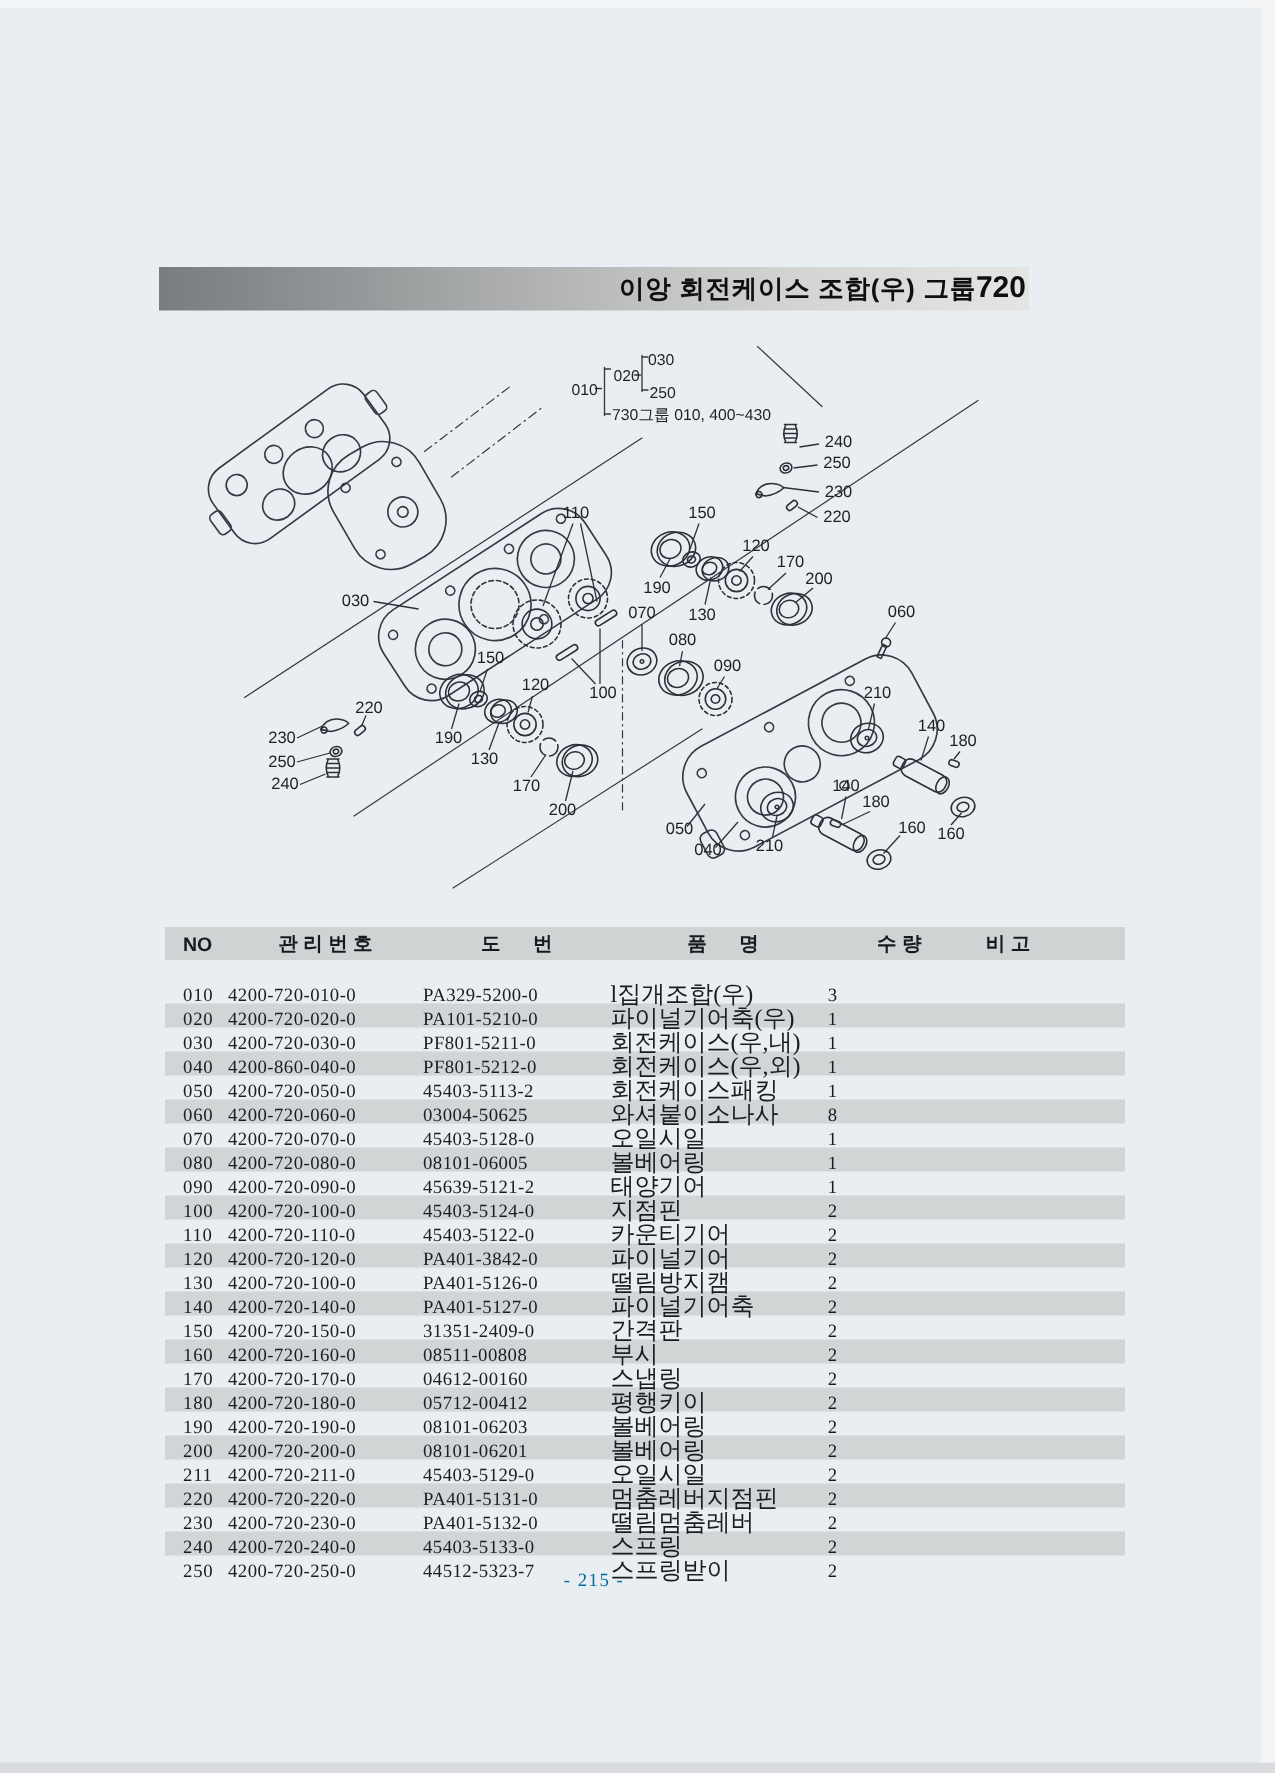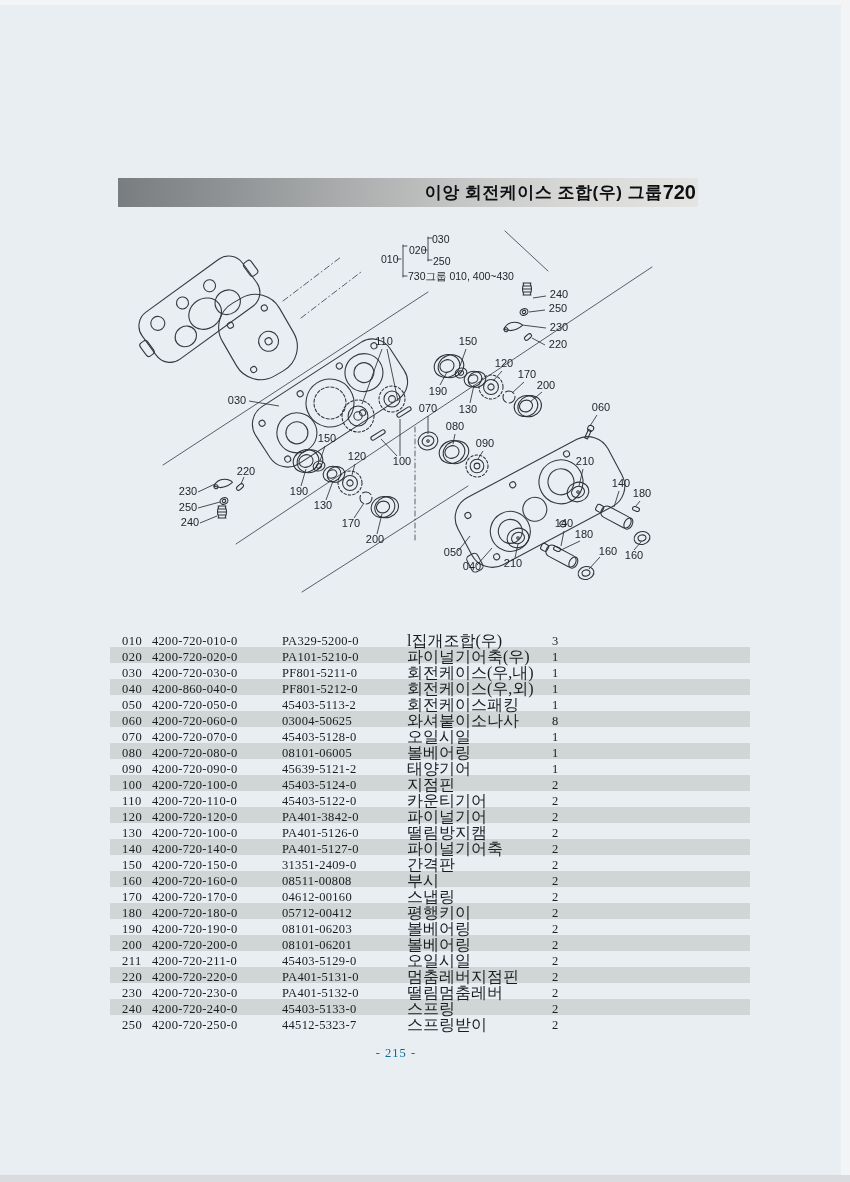--- a/index.html
+++ b/index.html
@@ -8,21 +8,21 @@
     background:#e9eef3;
     font-family:"Liberation Sans", sans-serif;
     color:#1b1e23;
   }
   .edge-top{position:absolute;left:0;top:0;width:850px;height:5px;background:#f3f5f7;}
   .edge-right{position:absolute;right:0;top:0;width:9px;height:1182px;background:#f2f4f6;}
   .edge-bottom{position:absolute;left:0;top:1175px;width:850px;height:7px;background:#d9dbdf;}
 
   
   .header-bar{
-    position:absolute;left:118px;top:178px;width:580px;height:29px;
+    position:absolute;left:106px;top:178px;width:580px;height:29px;
     background:linear-gradient(90deg,#797d80 0%,#8f9294 18%,#a9abac 38%,#c3c5c4 58%,#d6d7d5 76%,#e0e1df 92%,#e4e5e3 100%);
     display:flex;align-items:center;justify-content:flex-end;
   }
   .header-title{
     font-weight:bold;font-size:17px;letter-spacing:0.5px;color:#0e0f11;white-space:pre;
   }
   .header-group-no{
     font-weight:bold;font-size:20px;color:#0e0f11;margin-right:2px;
   }
 
@@ -461,20 +461,28 @@
         <text x="381" y="268" text-anchor="start" class="ann-text">010</text>
         <text x="409" y="259" text-anchor="start" class="ann-text">020</text>
         <text x="432" y="248" text-anchor="start" class="ann-text">030</text>
         <text x="433" y="270" text-anchor="start" class="ann-text">250</text>
         <text x="408" y="285" text-anchor="start" class="ann-text">730그룹 010, 400~430</text>
       </g>
   </svg>
 </div>
 
 <div class="parts-table">
+  <div class="t-head" id="table-head">
+      <div class="cell first">NO</div>
+      <div class="cell">관 리 번 호</div>
+      <div class="cell">도      번</div>
+      <div class="cell">품      명</div>
+      <div class="cell">수 량</div>
+      <div class="cell">비 고</div>
+    </div>
   <div class="t-body" id="table-body">
       <div class="t-row">
         <div class="cell c-no">010</div>
         <div class="cell c-mgmt">4200-720-010-0</div>
         <div class="cell c-dwg">PA329-5200-0</div>
         <div class="cell c-name">l집개조합(우)</div>
         <div class="cell c-qty">3</div>
         <div class="cell c-note"></div>
       </div>
       <div class="t-row striped">

